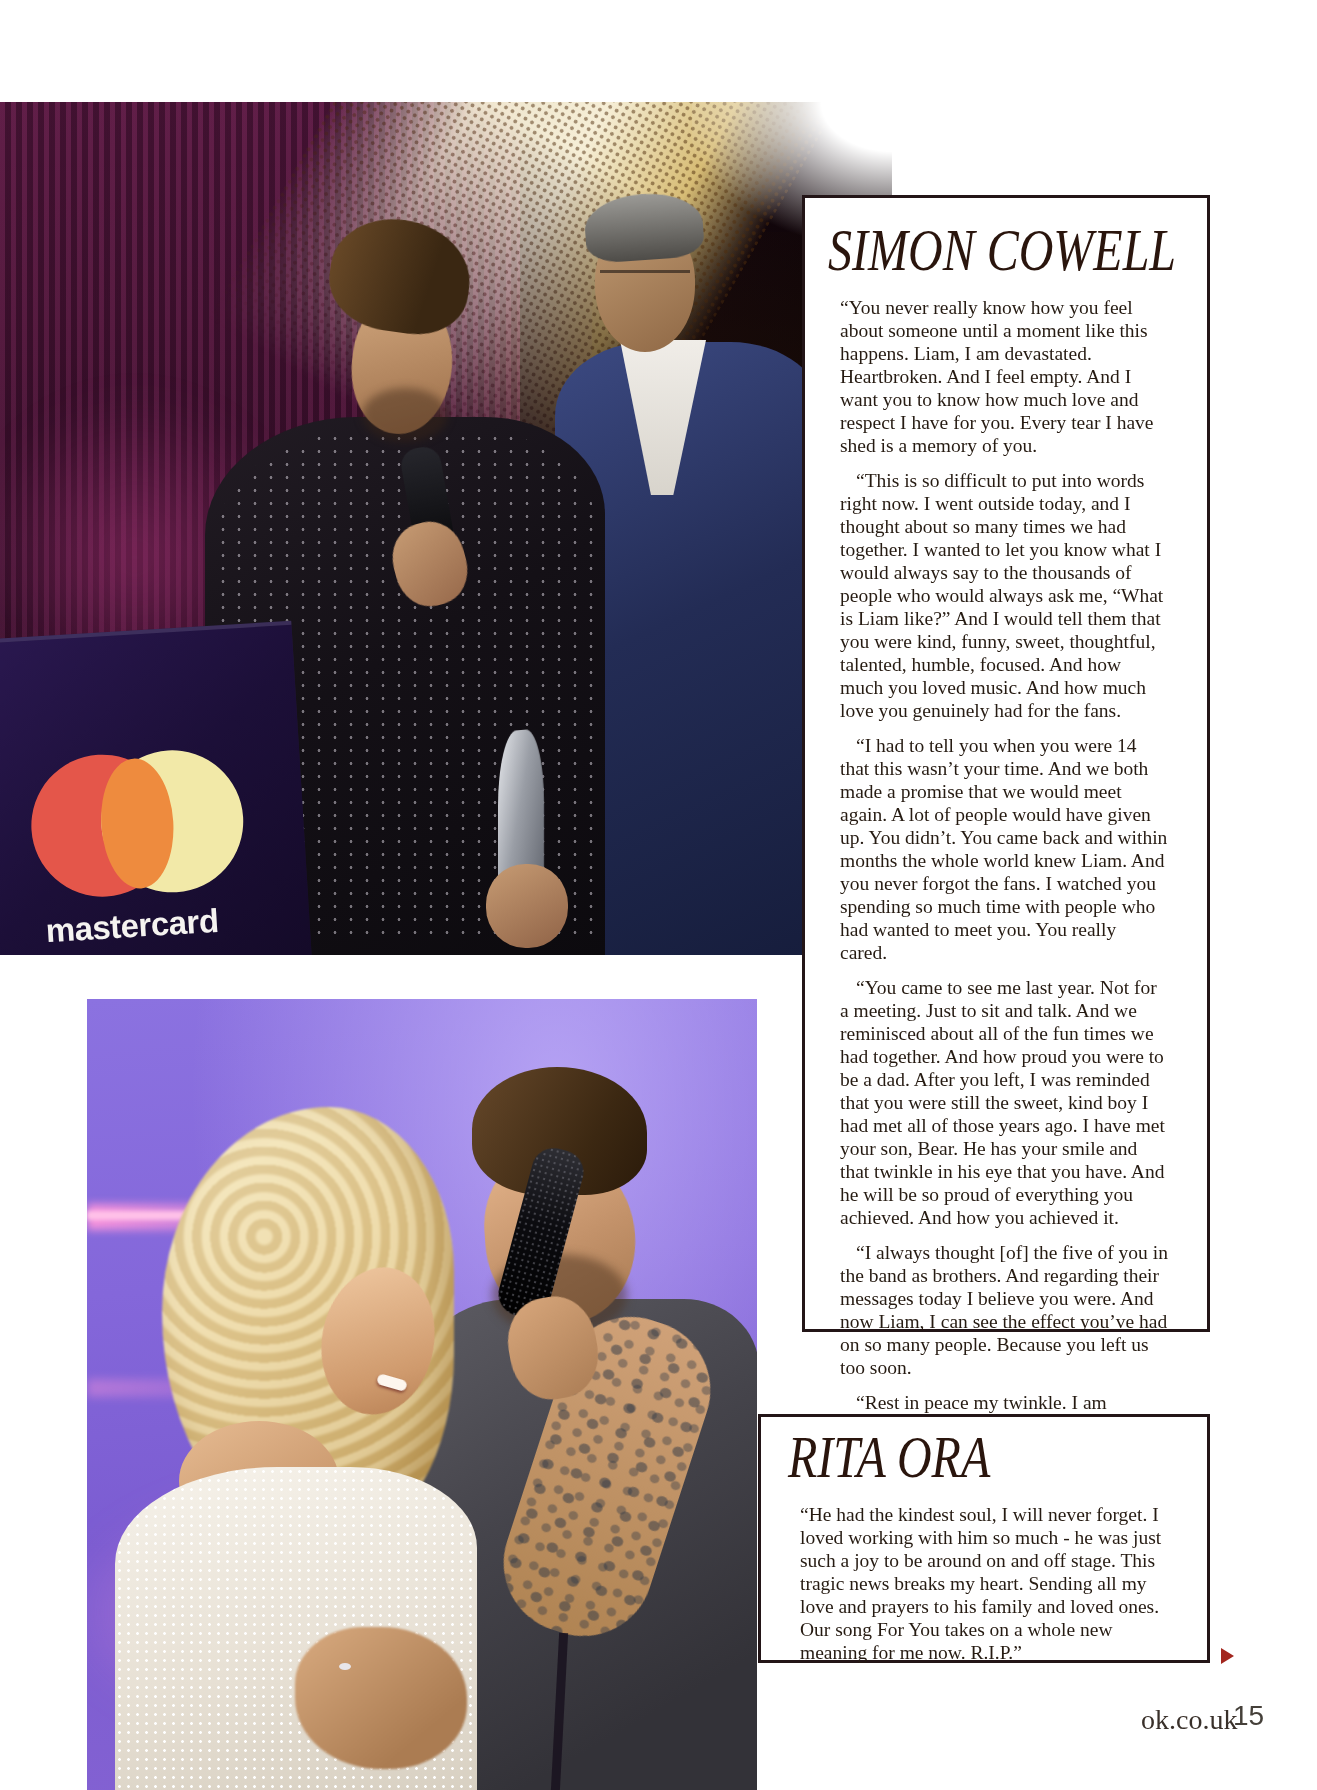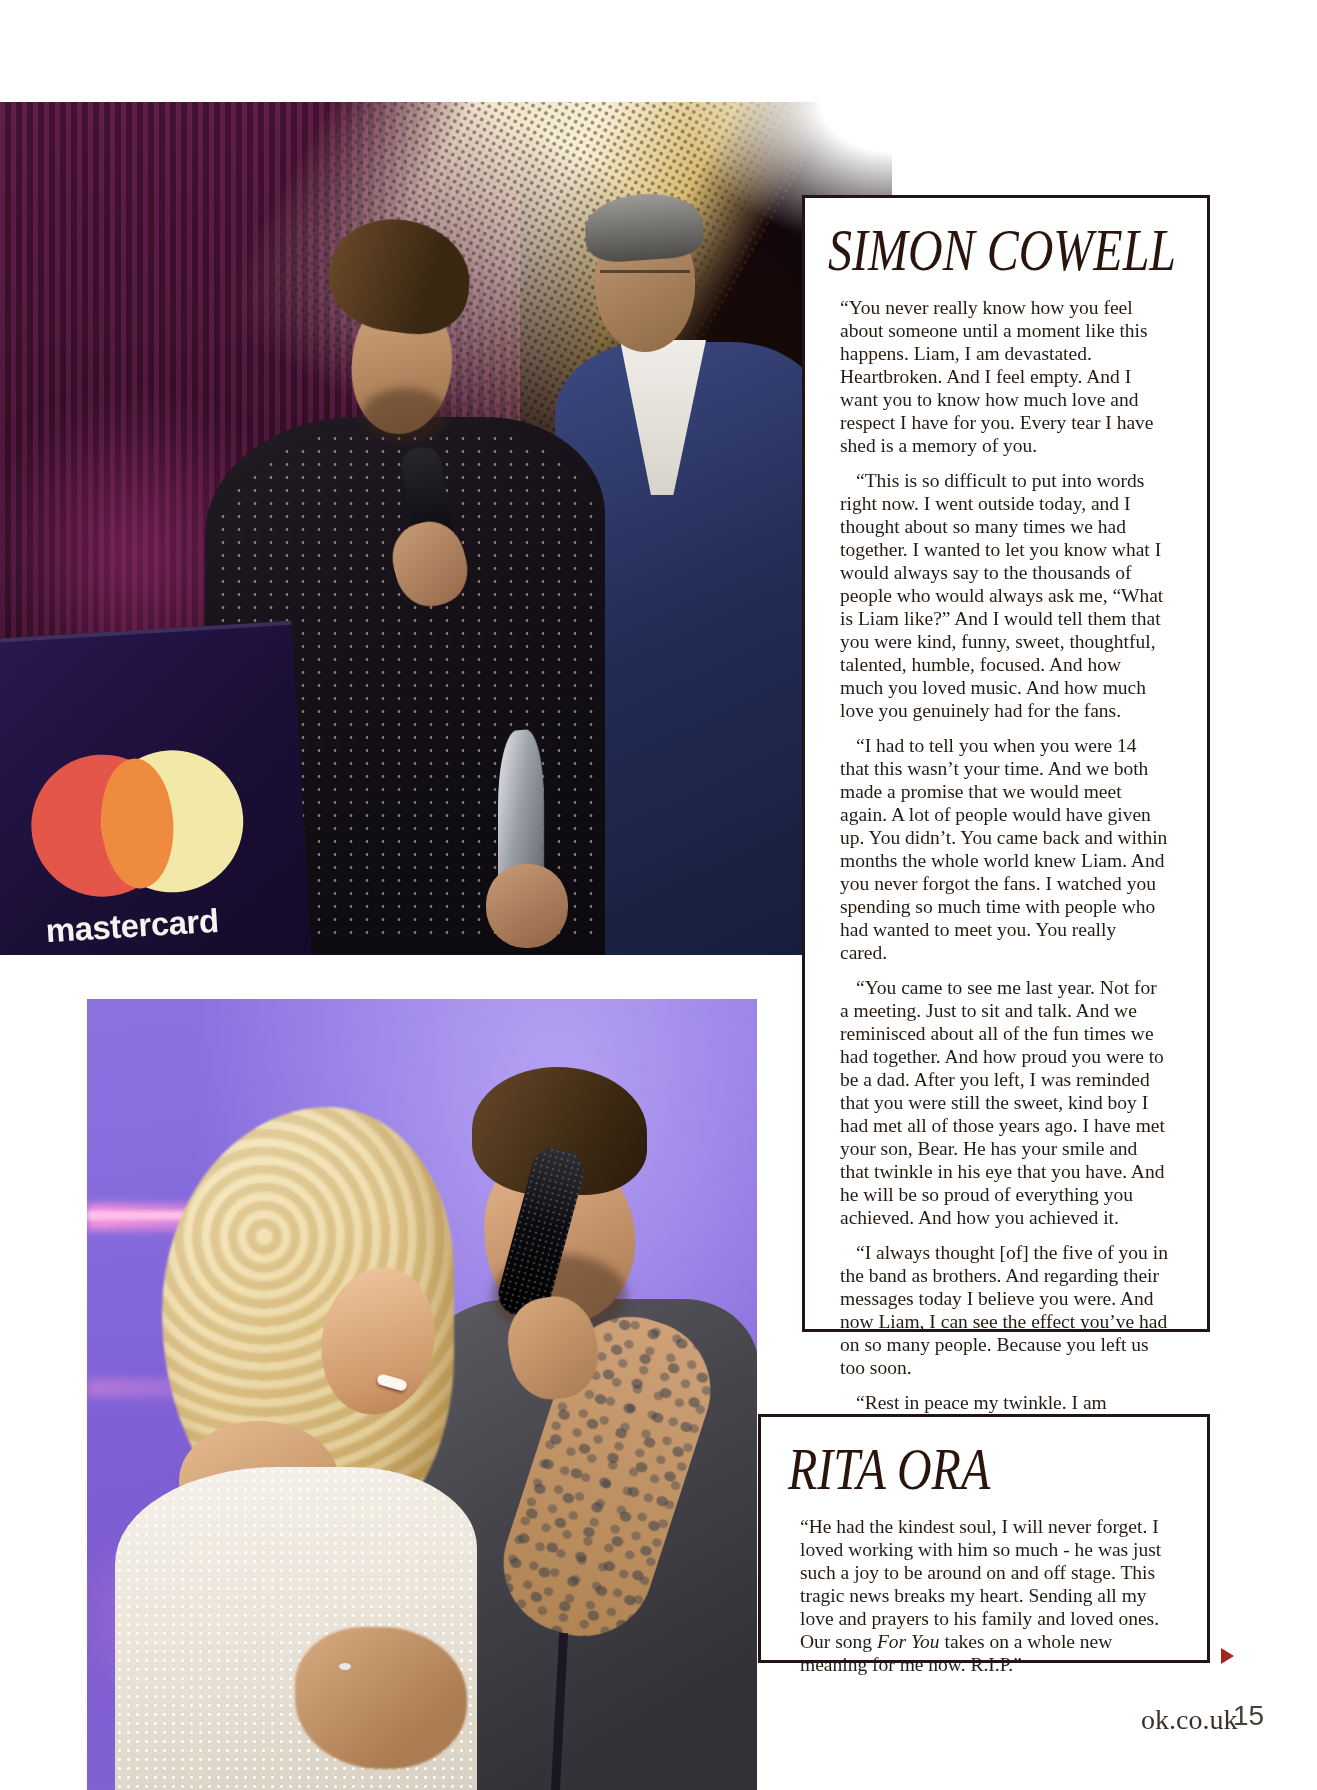--- a/index.html
+++ b/index.html
@@ -65,30 +65,30 @@
     border-top:4px solid rgba(150,130,200,.30);}
   .mc-red{left:42px;top:118px;width:142px;height:142px;border-radius:50%;}
   .mc-yellow{left:112px;top:118px;width:142px;height:142px;border-radius:50%;}
   .mc-lens{left:112px;top:124px;width:72px;height:130px;border-radius:50%;}
   .mc-label{left:50px;top:272px;width:220px;color:#f5f3f0;
     font-family:"Liberation Sans",sans-serif;font-size:33px;font-weight:600;letter-spacing:-.5px;}
 
   
   .qbox{background:#ffffff;border:3px solid #231517;box-sizing:border-box;}
   .box-simon{left:802px;top:195px;width:408px;height:1137px;padding:12px 22px 0 23px;}
-  .box-rita{left:758px;top:1414px;width:452px;height:249px;padding:12px 24px 0 27px;}
+  .box-rita{left:758px;top:1414px;width:452px;height:249px;padding:0 24px 0 27px;}
   .qtitle{display:inline-block;transform:scaleX(.80);transform-origin:left bottom;white-space:nowrap;
     font-family:"Liberation Serif",serif;font-style:italic;font-weight:400;
     font-size:60px;line-height:1;color:#2a150d;margin:10px 0 4px 0;}
   .quote{font-size:19.5px;line-height:23px;color:#261b12;}
   .quote p{margin:12px;}
   .quote p + p{text-indent:16px;}
   .box-simon .quote{width:352px;}
   .box-rita .quote{width:396px;}
-  .song{font-style:italic;}
+  .song{}
 
   
   .photo-bottom{left:87px;top:999px;width:670px;height:791px;overflow:hidden;
     background:radial-gradient(ellipse at 70% 12%,rgba(205,190,255,.65),rgba(205,190,255,0) 55%),
                linear-gradient(175deg,#8b72e0 0%,#8467da 35%,#7b5cd1 65%,#8462d2 100%);}
   .pb-streak1{left:0;top:205px;width:290px;height:26px;filter:blur(4px);
     background:linear-gradient(90deg,rgba(255,150,220,.95),rgba(255,150,220,0));}
   .pb-streak1b{left:0;top:212px;width:210px;height:9px;background:#ffc2e8;filter:blur(2px);}
   .pb-streak2{left:0;top:380px;width:240px;height:18px;opacity:.45;filter:blur(5px);
     background:linear-gradient(90deg,rgba(255,150,220,.9),rgba(255,150,220,0));}

